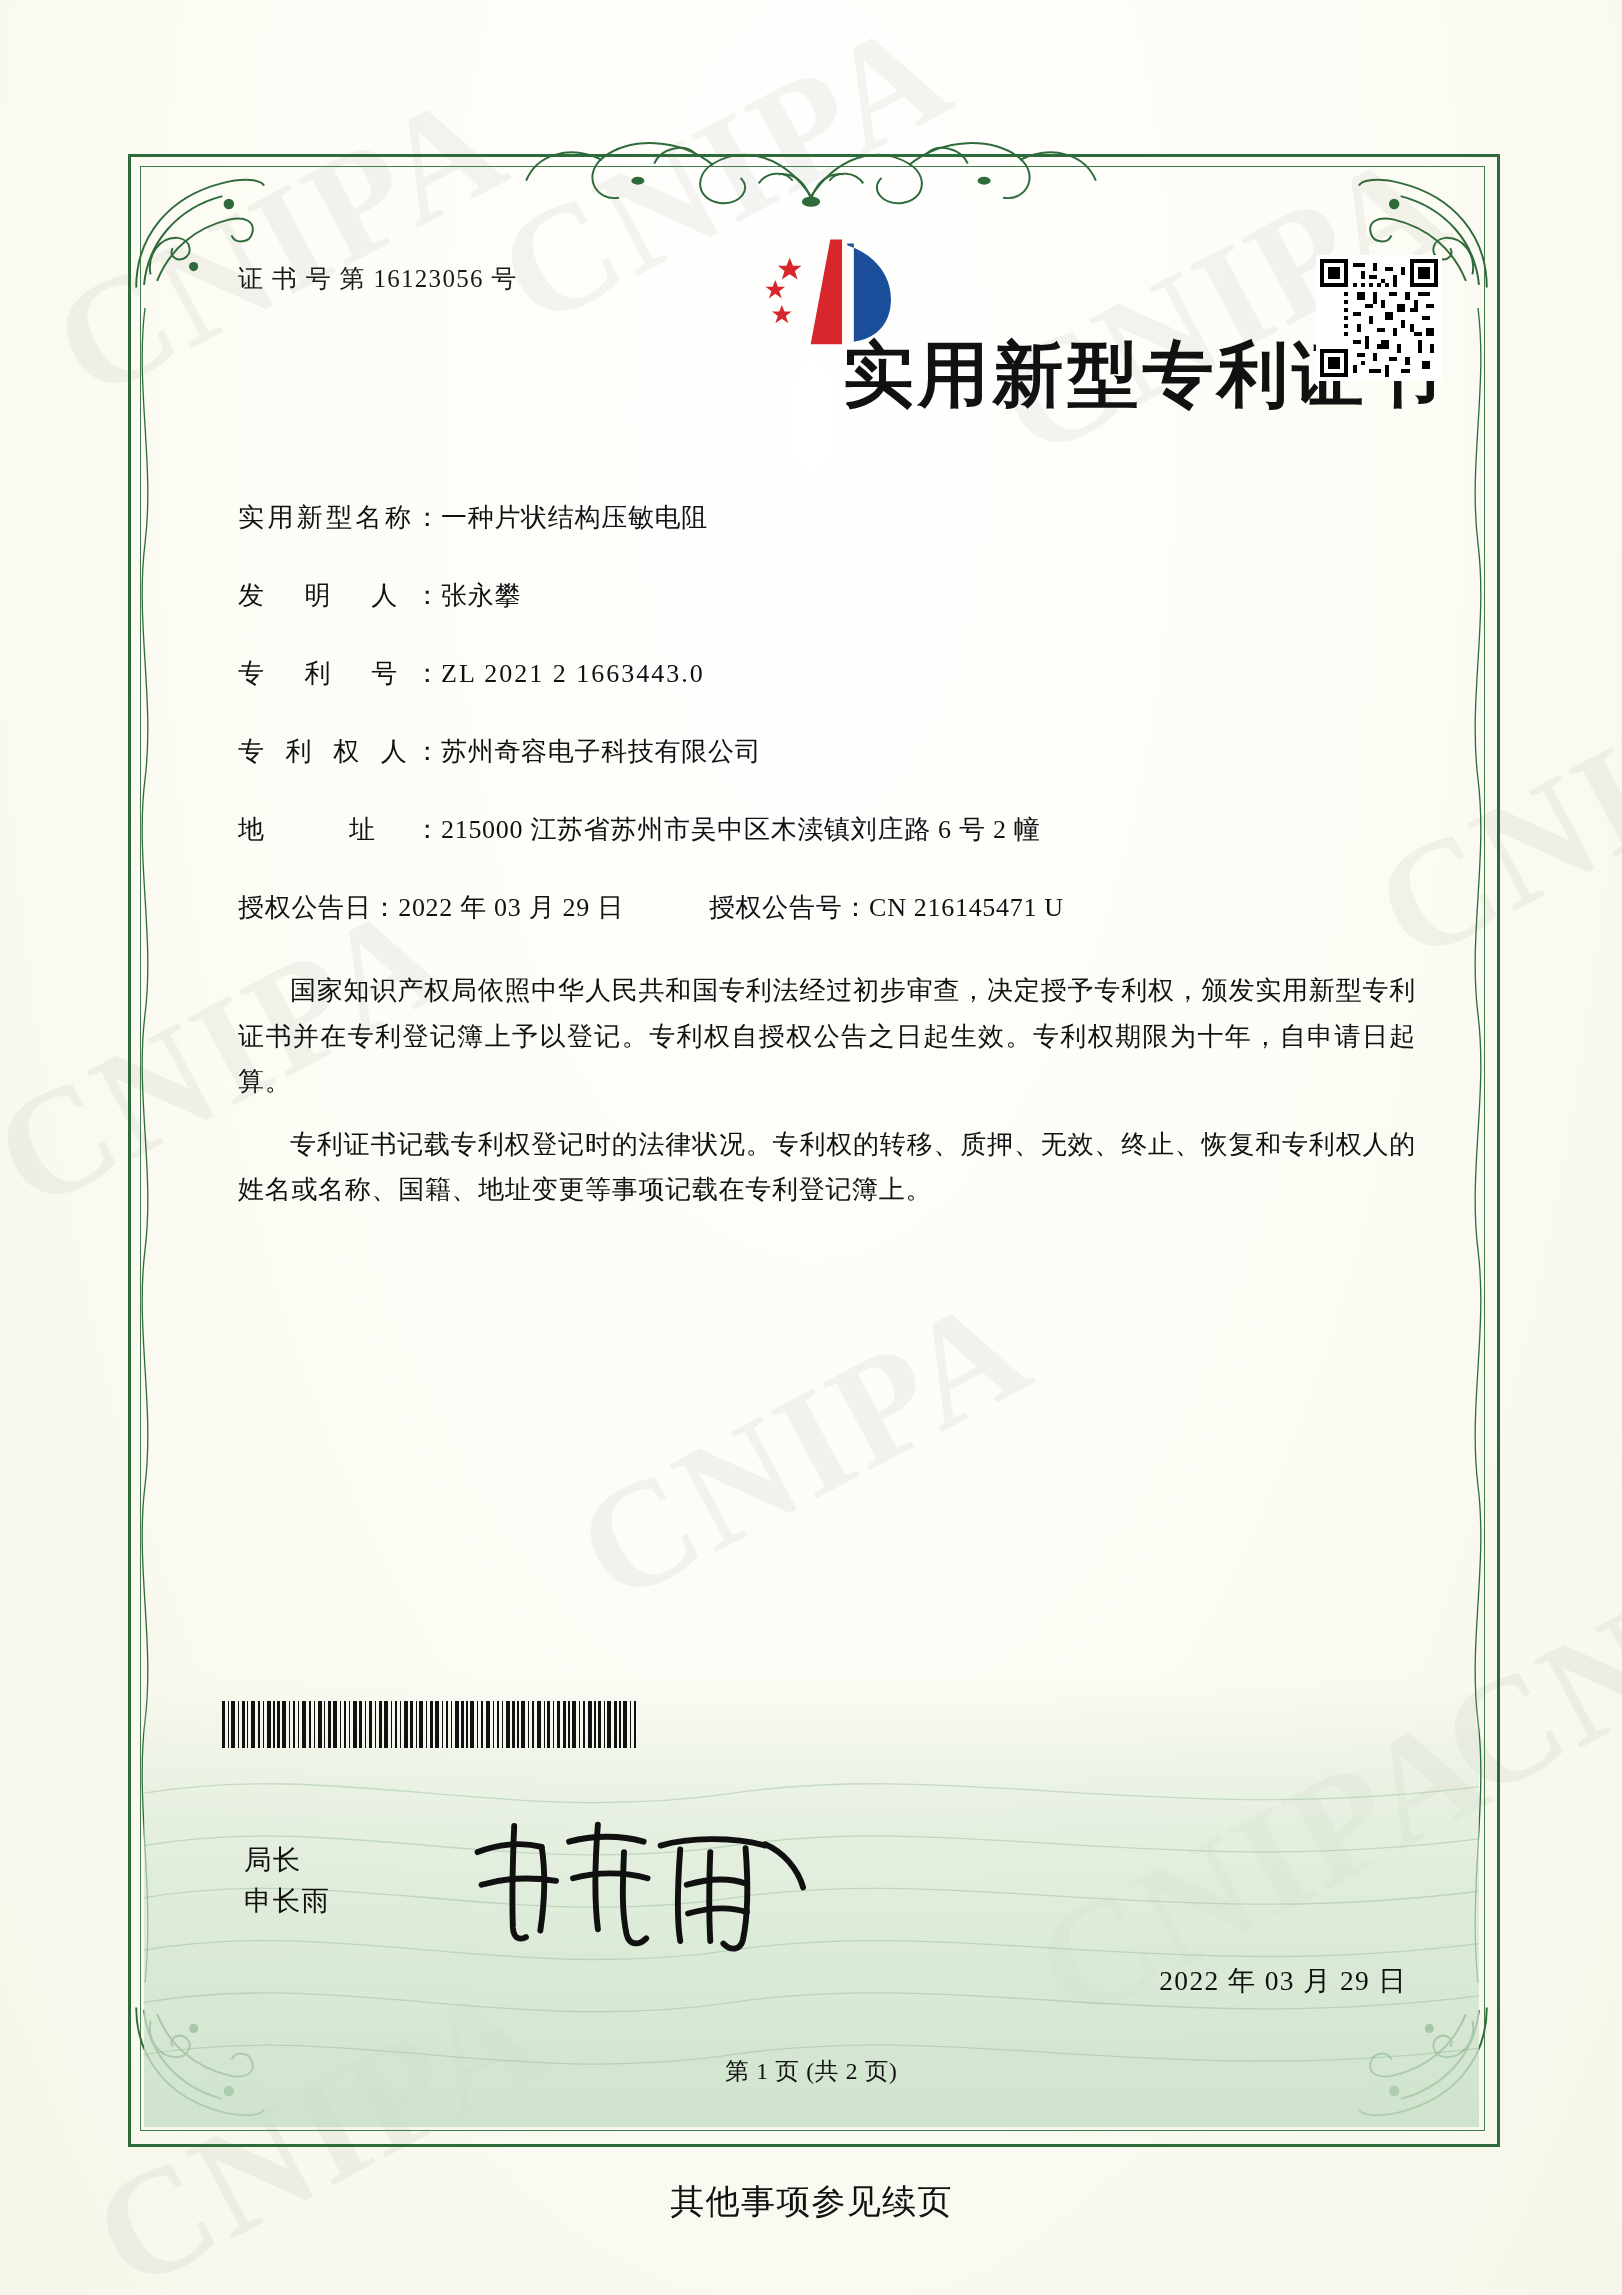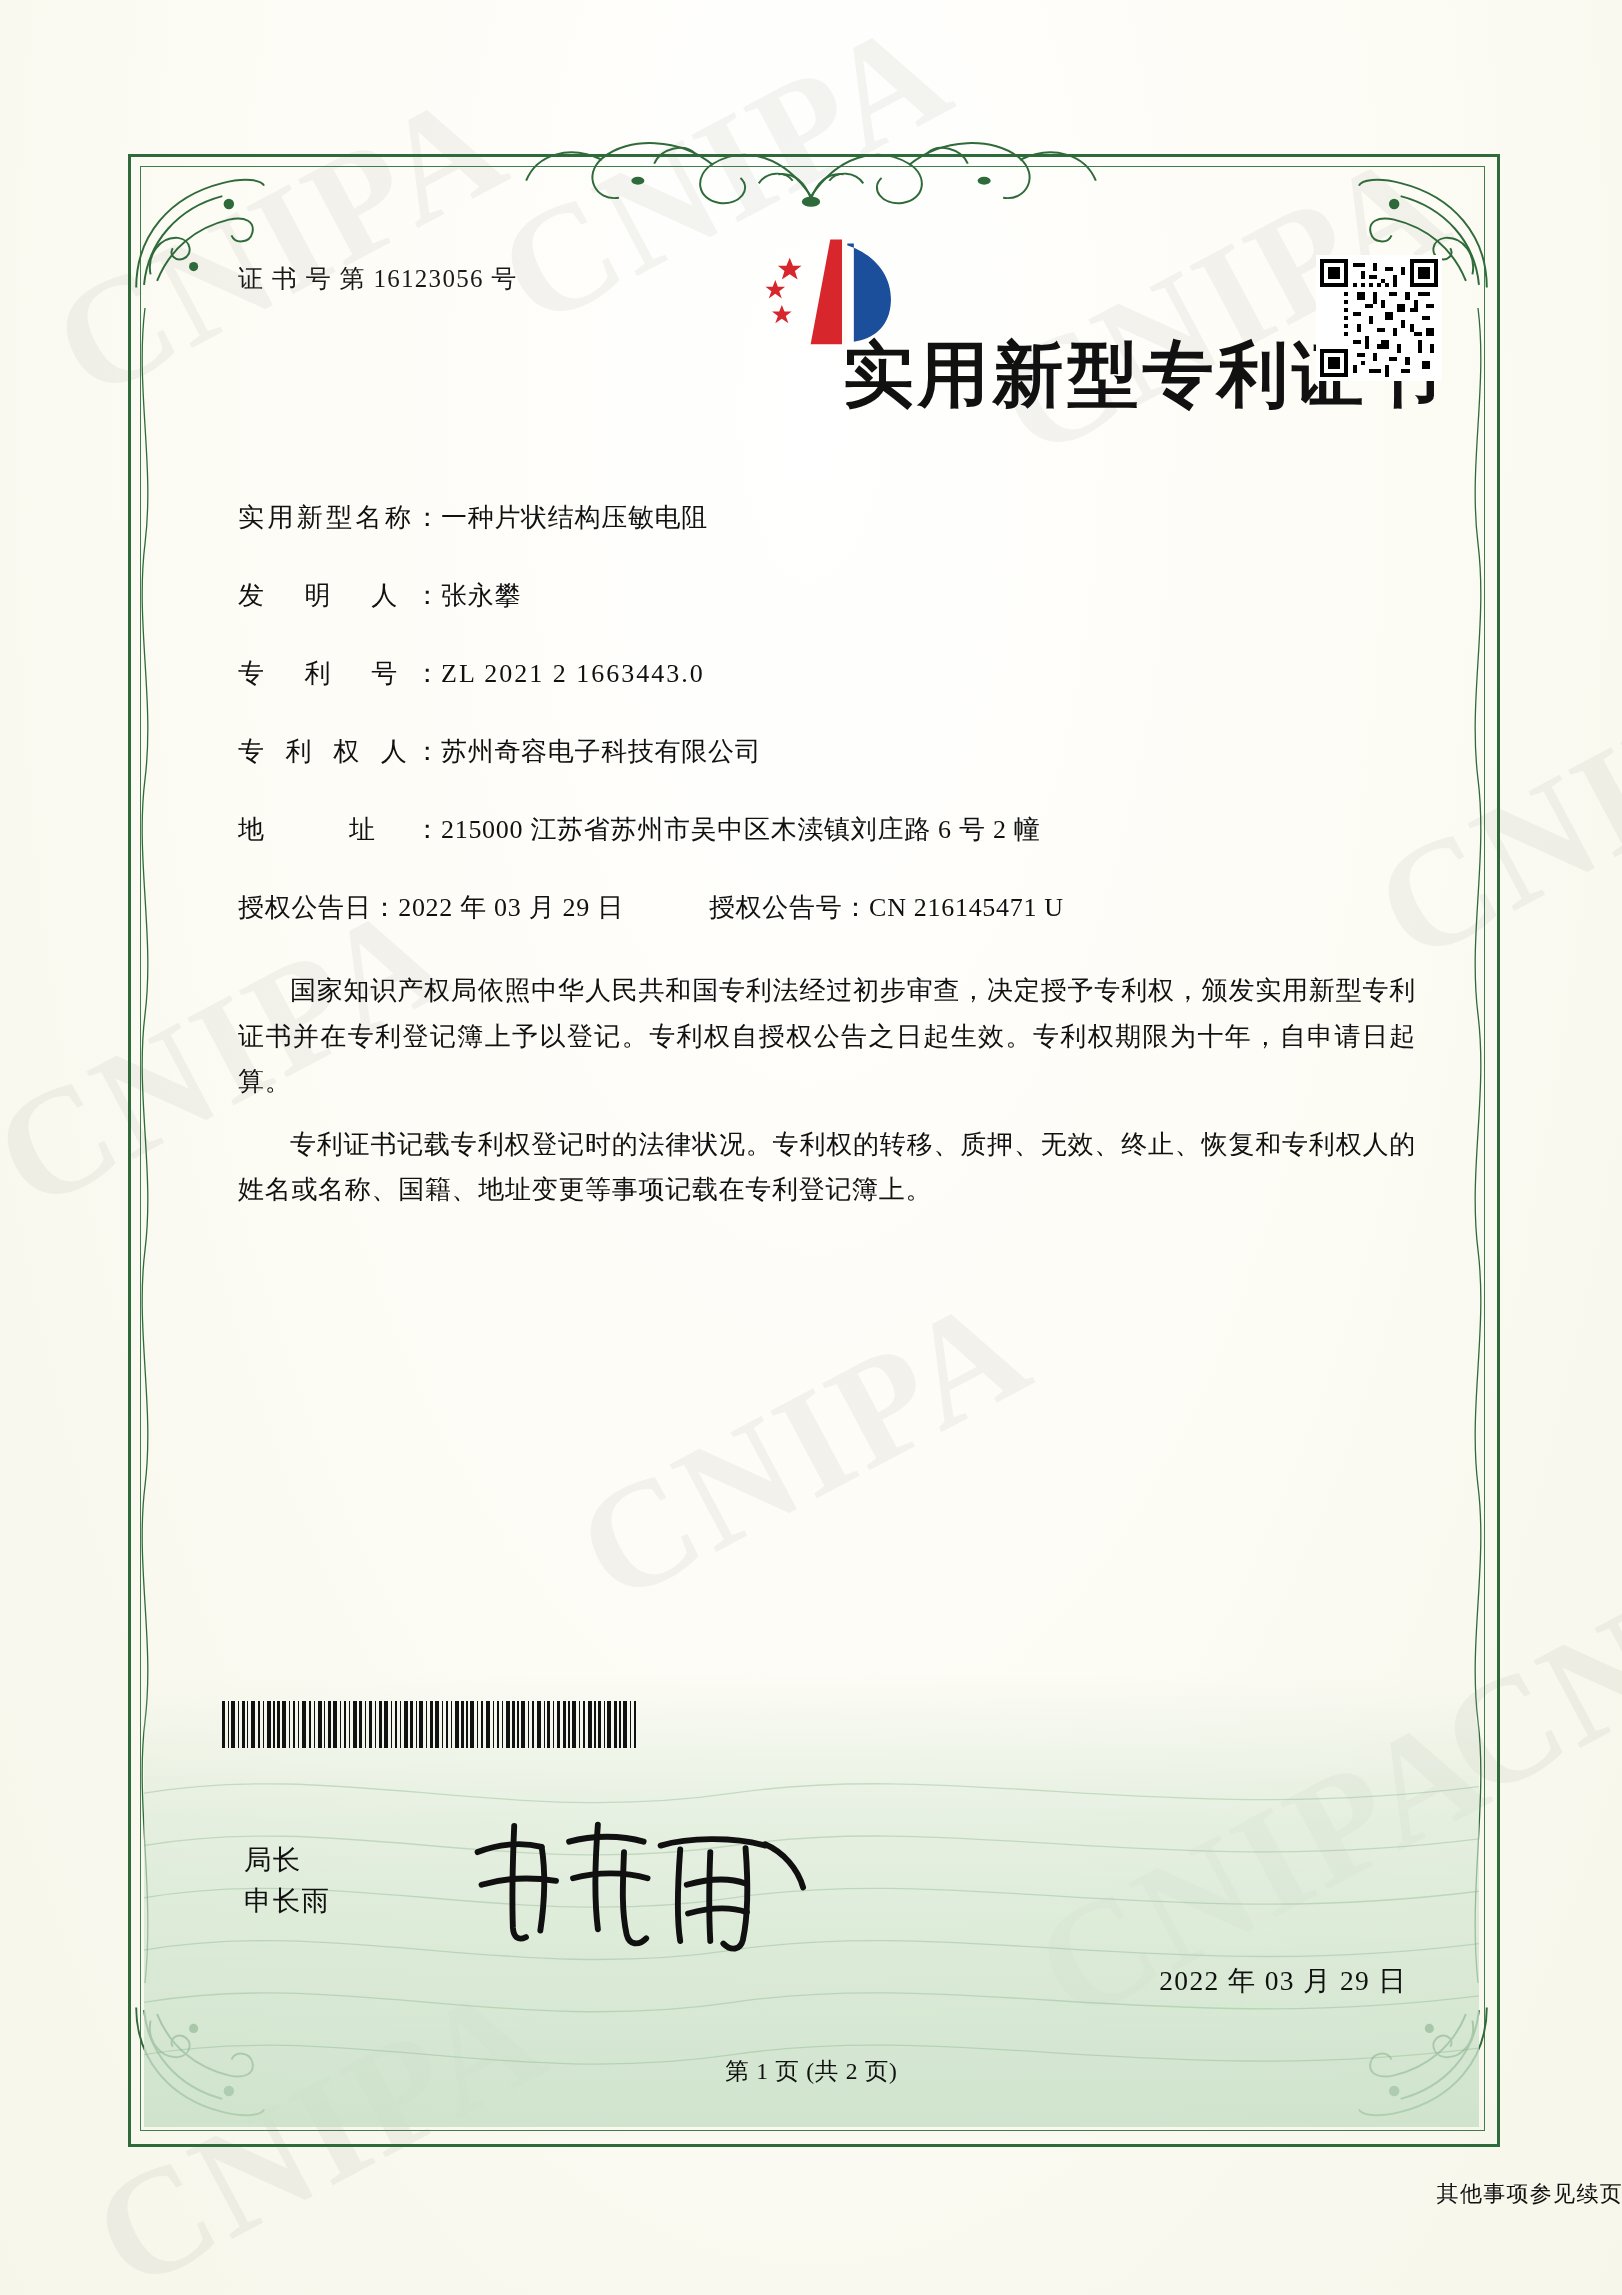--- a/index.html
+++ b/index.html
@@ -236,22 +236,22 @@
     text-align: center;
     font-size: 23.6px;
     color: #111;
     letter-spacing: 0.7px;
   }
   .footer-note {
     position: absolute;
     left: 0;
     right: 0;
     top: 2179px;
-    text-align: right;
-    font-size: 22px;
+    text-align: center;
+    font-size: 34px;
     color: #111;
     letter-spacing: 1.3px;
   }
 </style>
 </head>
 <body>
 
 <div class="page">
 
   <div class="paper-tint"></div>

